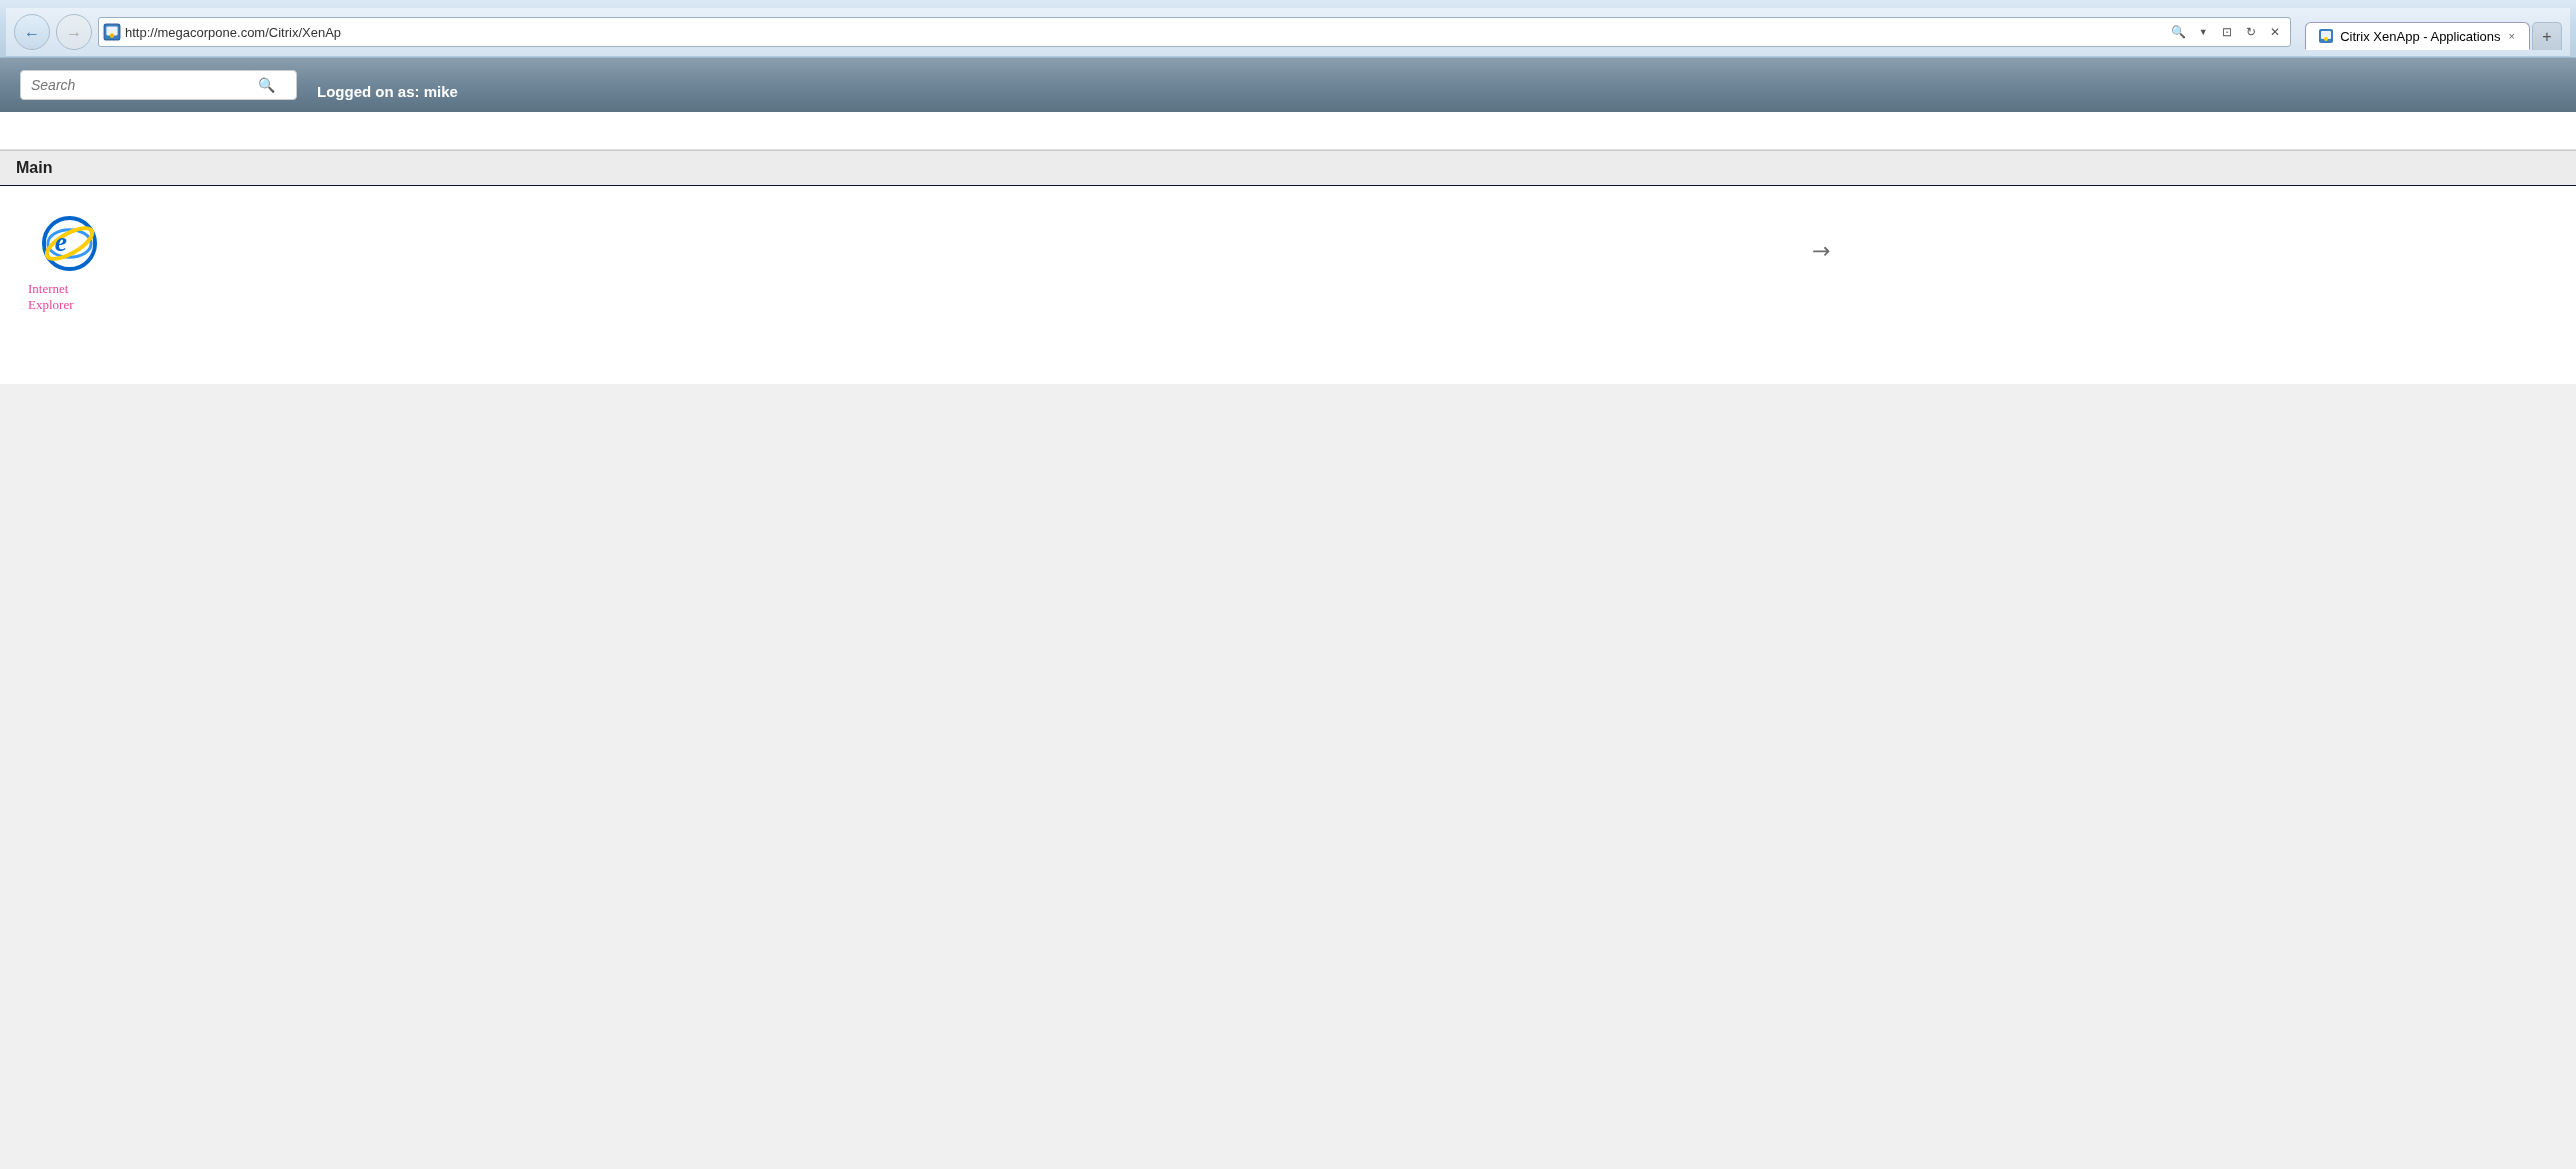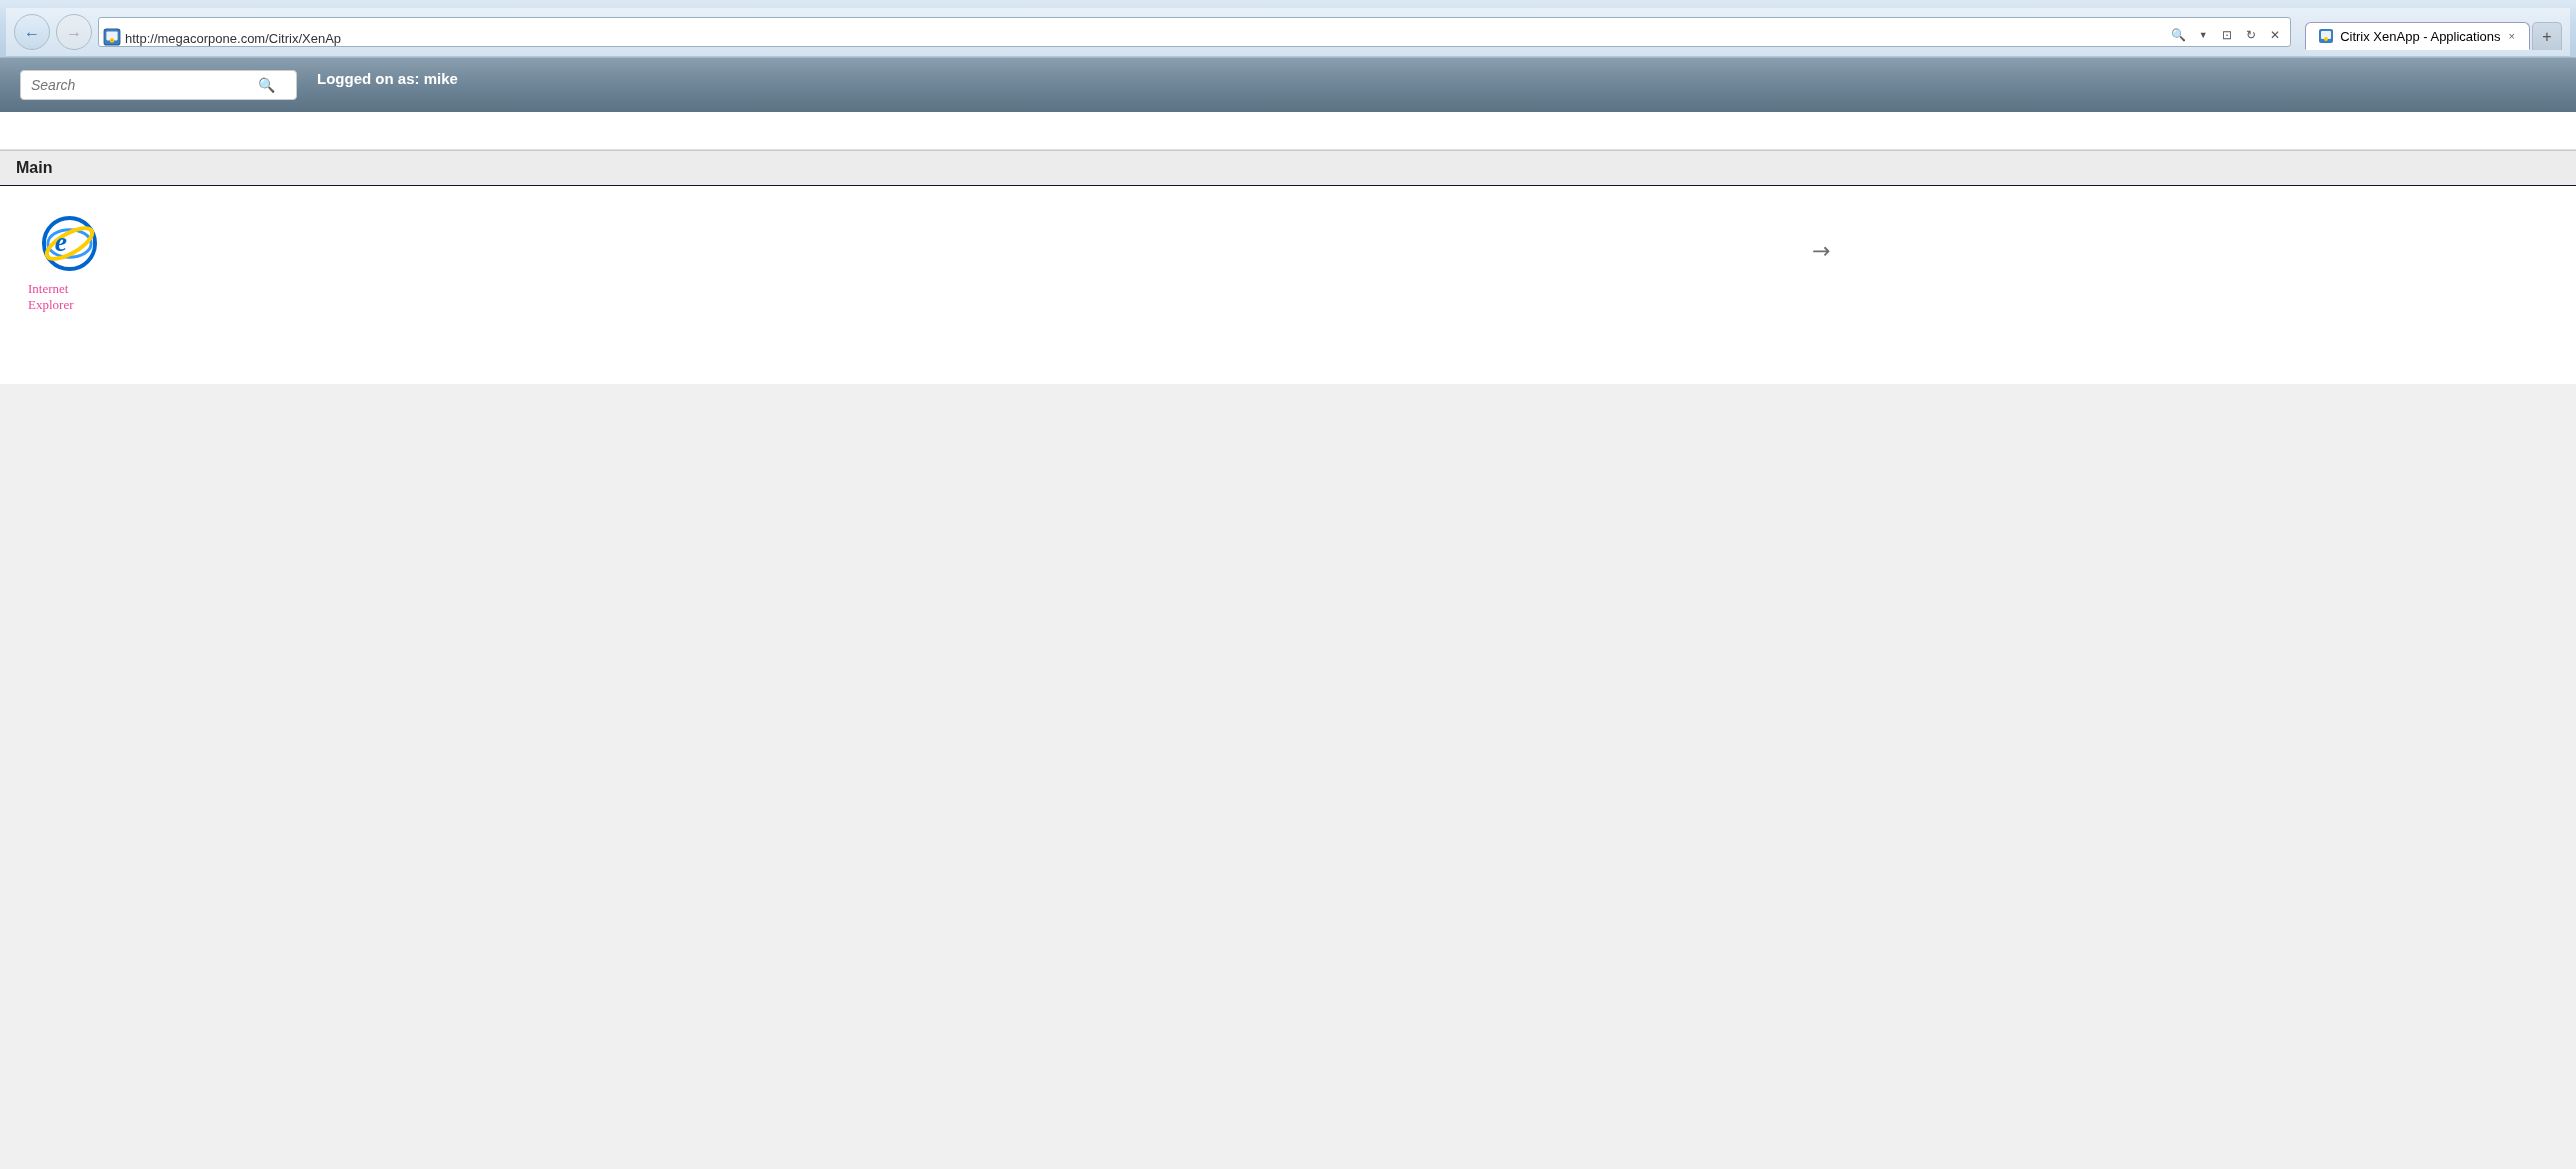--- a/index.html
+++ b/index.html
@@ -77,21 +77,21 @@
       flex-shrink: 0;
     }
 
     .nav-btn.disabled {
       color: #aaa;
       background: linear-gradient(to bottom, #e8eef4, #dde5ed);
     }
 
     .address-bar-container {
       display: flex;
-      align-items: flex-end;
+      align-items: center;
       flex: 1;
       border: 1px solid #99b0c4;
       border-radius: 3px;
       background: white;
       padding: 0 4px;
       height: 30px;
     }
 
     .address-bar-icon {
       width: 18px;
@@ -131,21 +131,21 @@
       display: flex;
       flex-direction: column;
       height: calc(100vh - 94px);
     }
 
     
     .xenapp-header {
       background: linear-gradient(to bottom, #8a9eae 0%, #6e8698 50%, #5a7282 100%);
       padding: 12px 20px;
       display: flex;
-      align-items: flex-start;
+      align-items: flex-end;
       gap: 20px;
     }
 
     .search-box {
       display: flex;
       align-items: center;
       background: white;
       border-radius: 4px;
       padding: 6px 10px;
       width: 277px;

